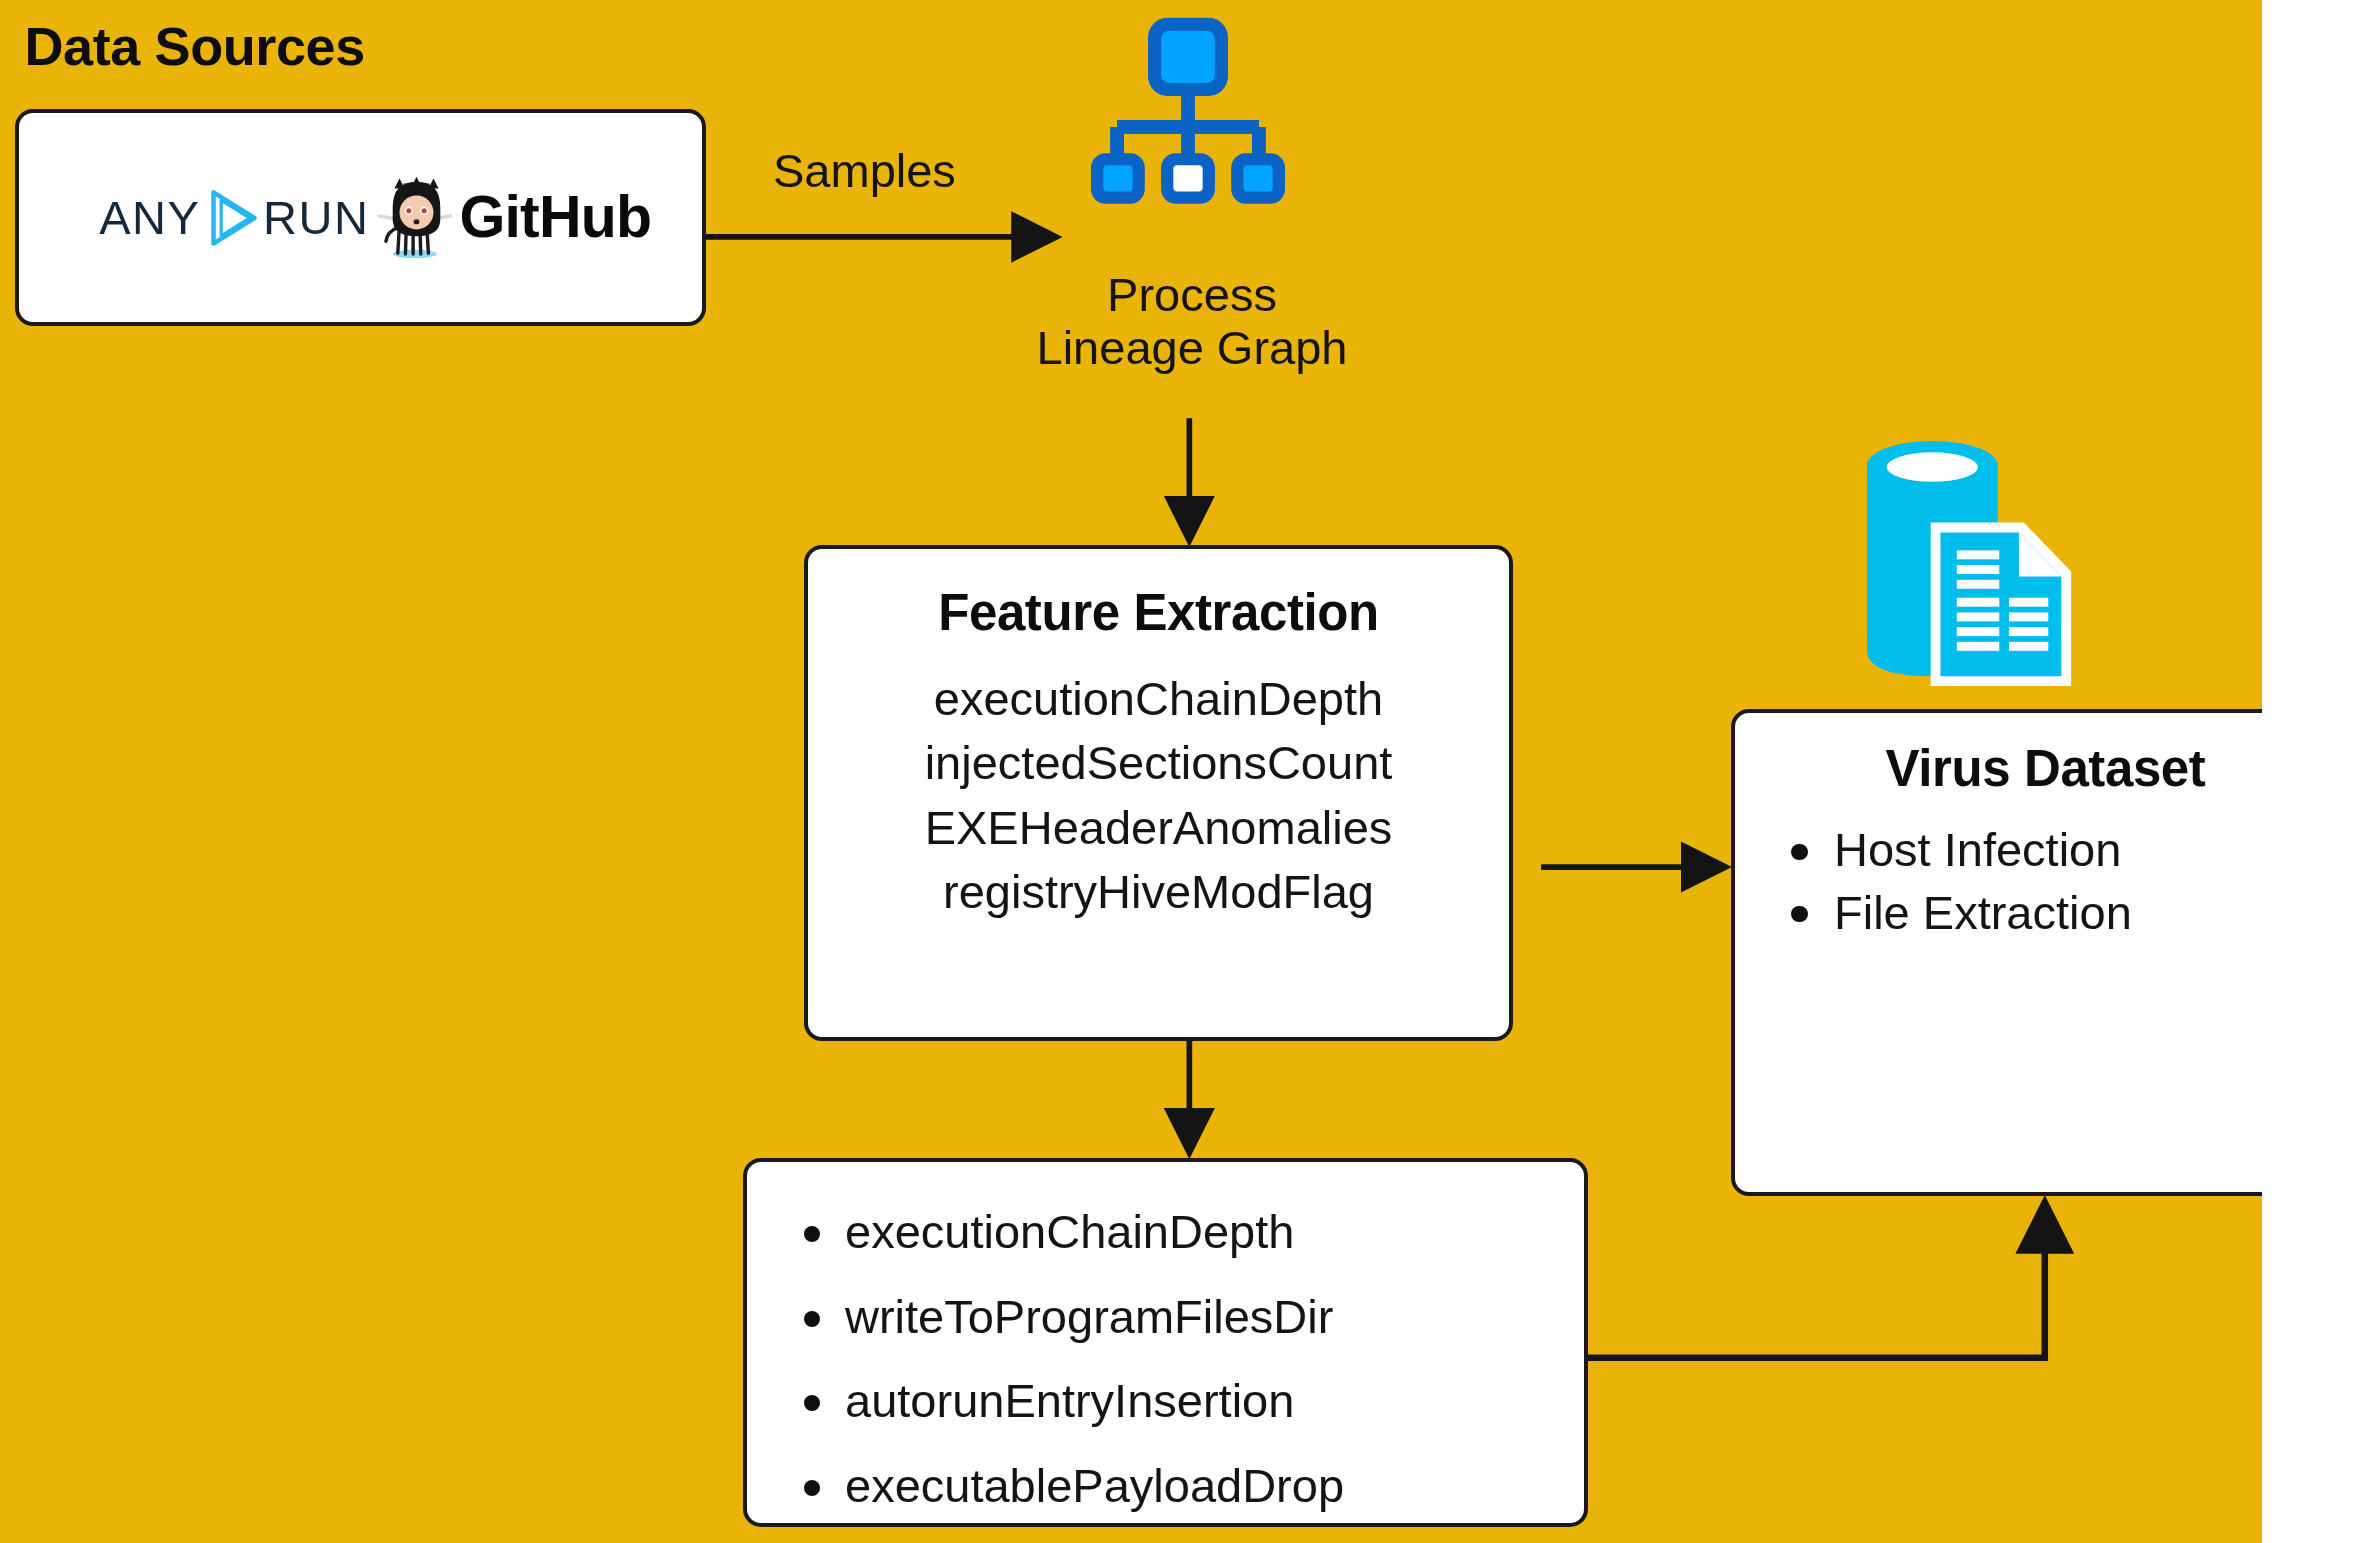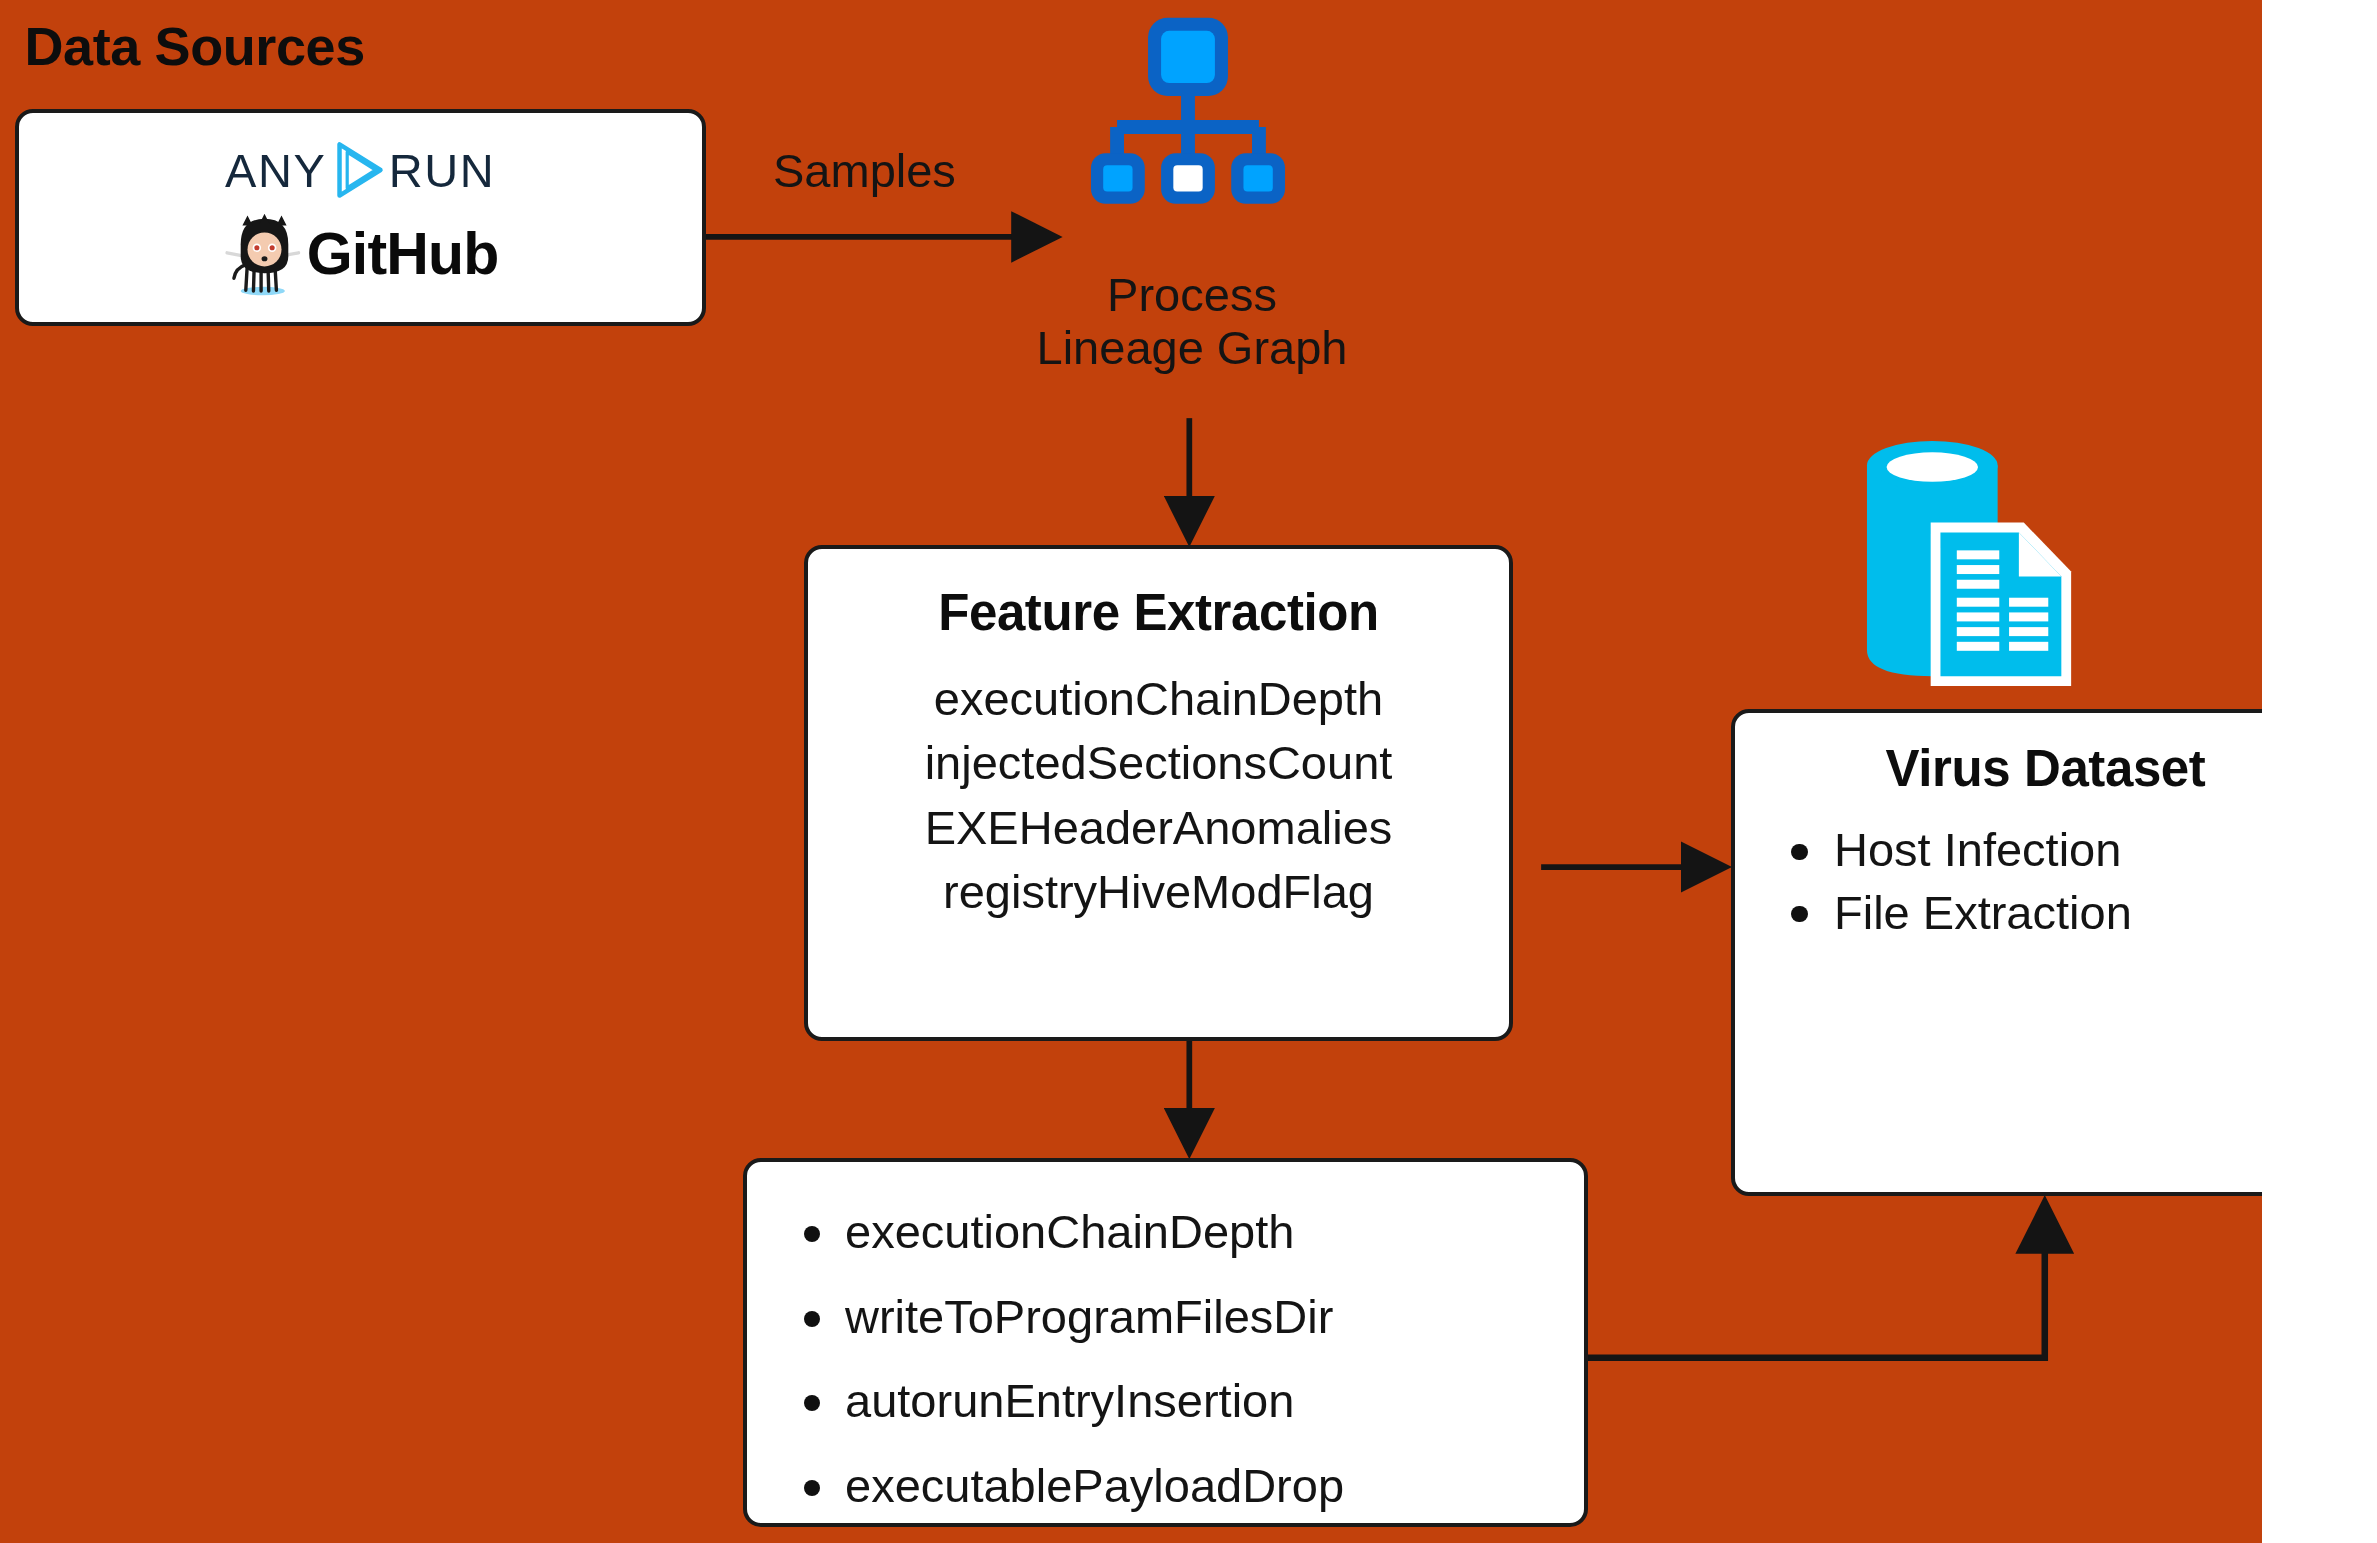--- a/index.html
+++ b/index.html
@@ -7,21 +7,21 @@
     padding: 0;
     background: #ffffff;
   }
   body {
     font-family: "Liberation Sans", sans-serif;
   }
   #canvas {
     position: relative;
     width: 2262px;
     height: 1544px;
-    background: #c2410c;
+    background: #eab308;
     overflow: hidden;
   }
   .svg-layer {
     position: absolute;
     left: 0;
     top: 0;
     width: 2377px;
     height: 1544px;
     pointer-events: none;
   }
@@ -49,26 +49,26 @@
 
   
   #data-sources-box {
     left: 14.7px;
     top: 109px;
     width: 691px;
     height: 217px;
   }
   #logo-stack {
     position: absolute;
-    left: 0;
+    left: 15px;
     top: 0;
     width: 100%;
     height: 100%;
     display: flex;
-    flex-direction: column;
+    flex-direction: row;
     align-items: center;
     justify-content: center;
     gap: 4.9px;
   }
   
   #anyrun-logo {
     display: flex;
     align-items: center;
     justify-content: center;
     height: 70px;

